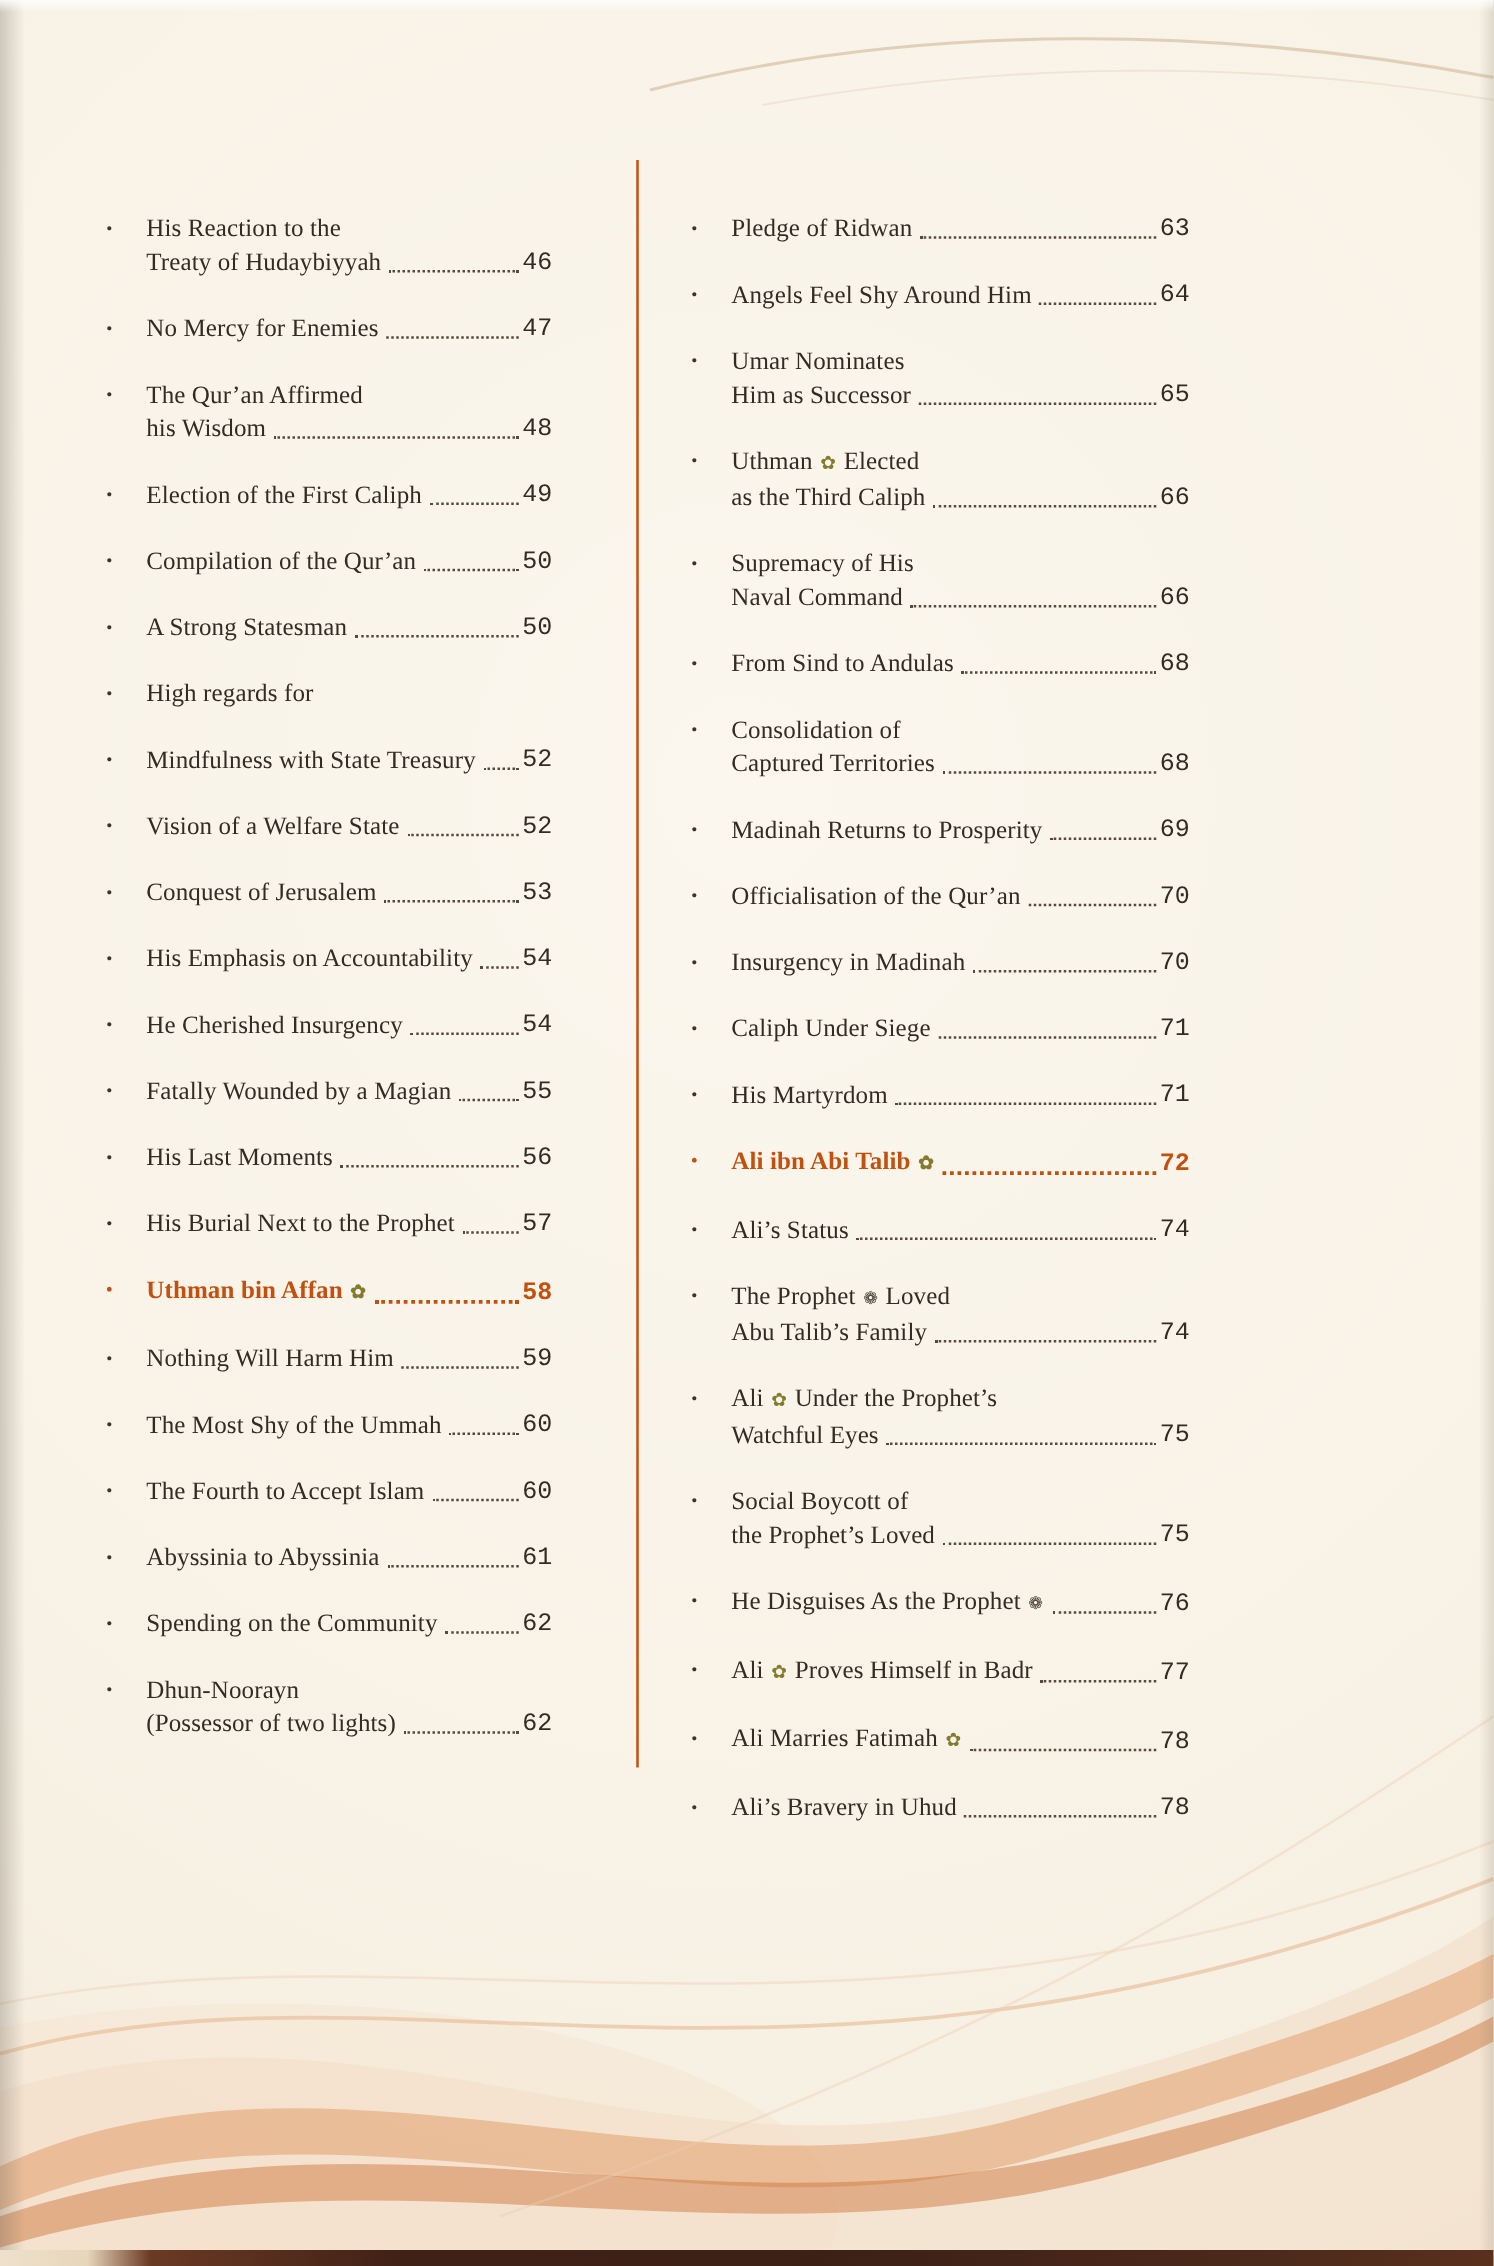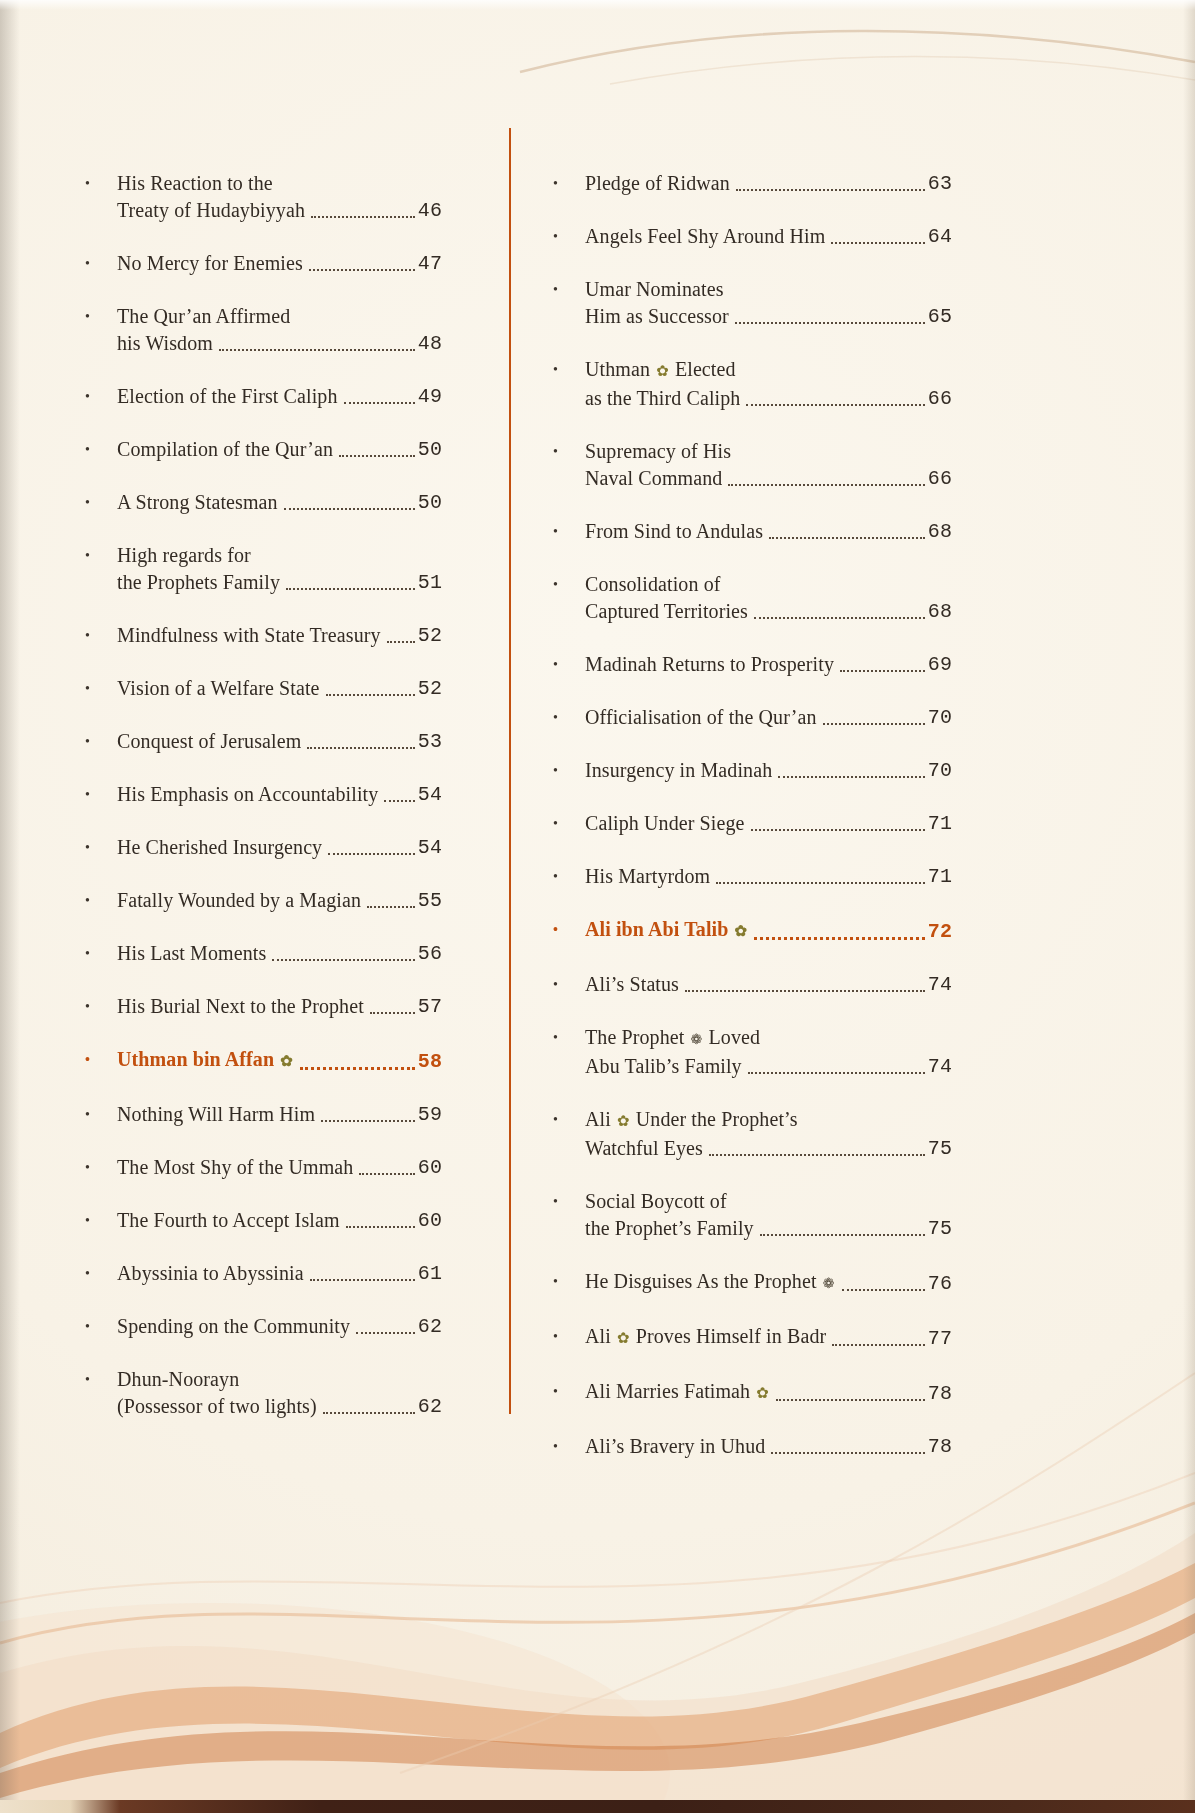--- a/index.html
+++ b/index.html
@@ -136,25 +136,20 @@
               <span class="title-text">A Strong Statesman</span>
               <span class="leader"></span>
               <span class="page-num">50</span>
             </div>
           </div>
         </div>
         <div class="entry">
           <span class="bullet">•</span>
           <div class="entry-body">
             <div class="line">High regards for</div>
-            <div class="last-line">
-              <span class="title-text">the Prophets Family</span>
-              <span class="leader"></span>
-              <span class="page-num">51</span>
-            </div>
           </div>
         </div>
         <div class="entry">
           <span class="bullet">•</span>
           <div class="entry-body">
             <div class="last-line">
               <span class="title-text">Mindfulness with State Treasury</span>
               <span class="leader"></span>
               <span class="page-num">52</span>
             </div>
@@ -468,21 +463,21 @@
               <span class="leader"></span>
               <span class="page-num">75</span>
             </div>
           </div>
         </div>
         <div class="entry">
           <span class="bullet">•</span>
           <div class="entry-body">
             <div class="line">Social Boycott of</div>
             <div class="last-line">
-              <span class="title-text">the Prophet’s Family</span>
+              <span class="title-text">the Prophet’s Loved</span>
               <span class="leader"></span>
               <span class="page-num">75</span>
             </div>
           </div>
         </div>
         <div class="entry">
           <span class="bullet">•</span>
           <div class="entry-body">
             <div class="last-line">
               <span class="title-text">He Disguises As the Prophet <span class="honorific prophet">❁</span></span>

